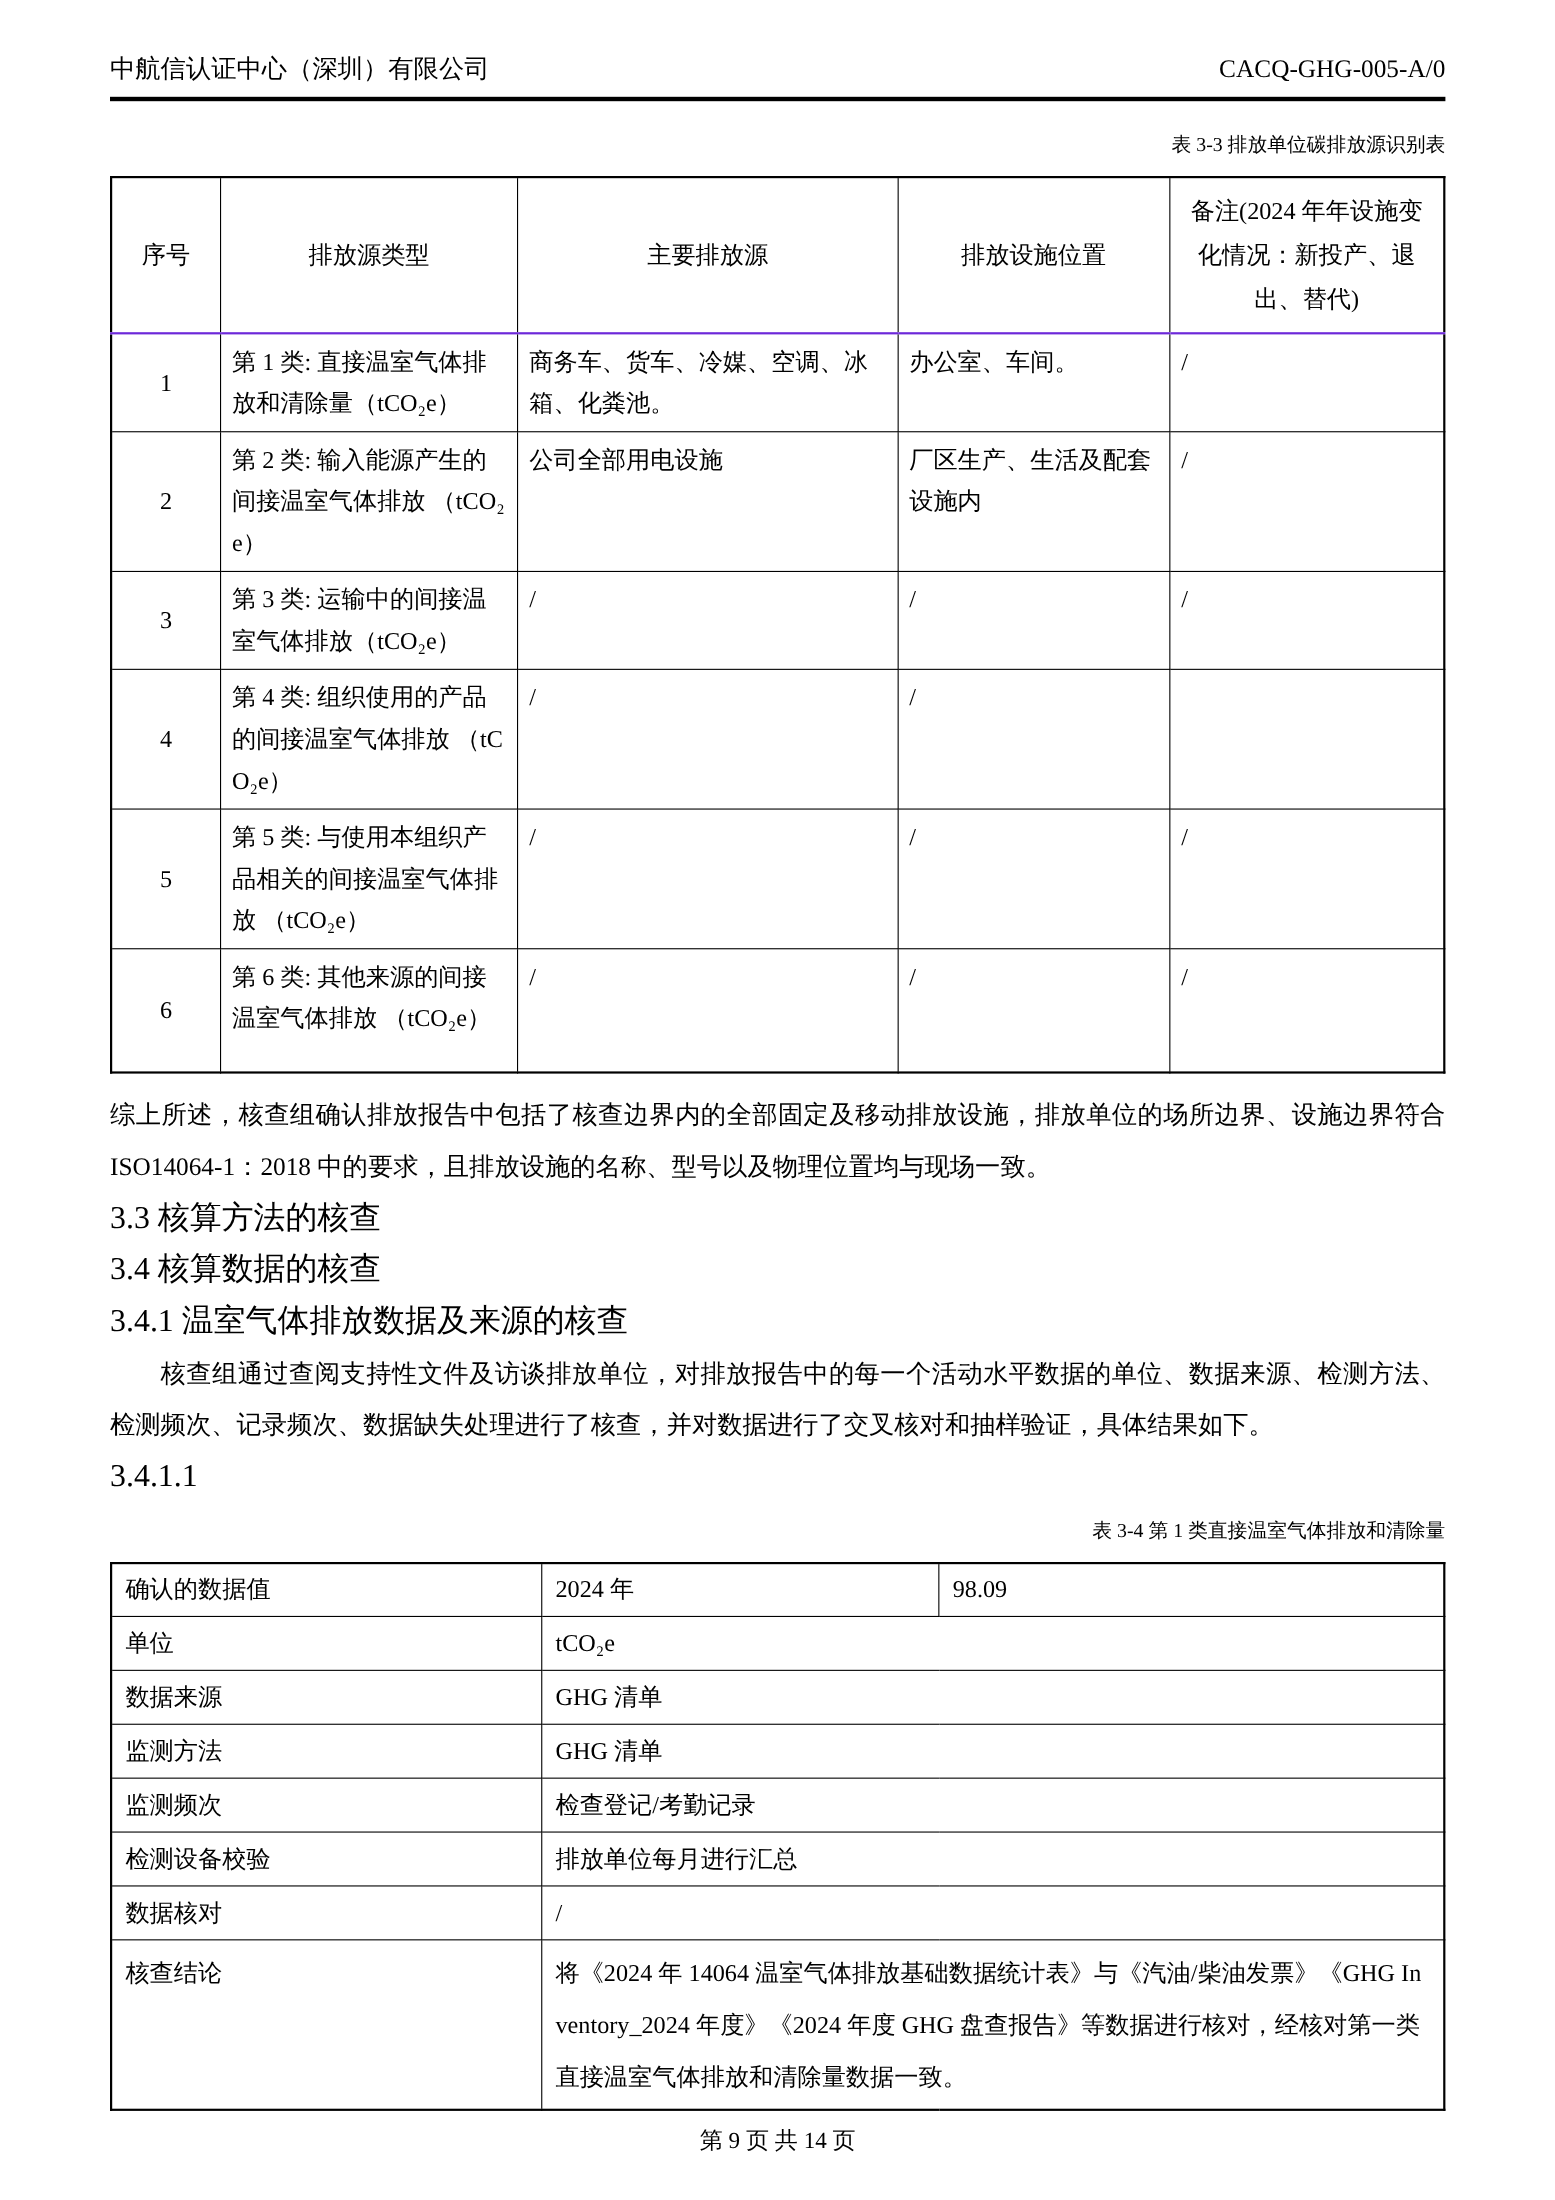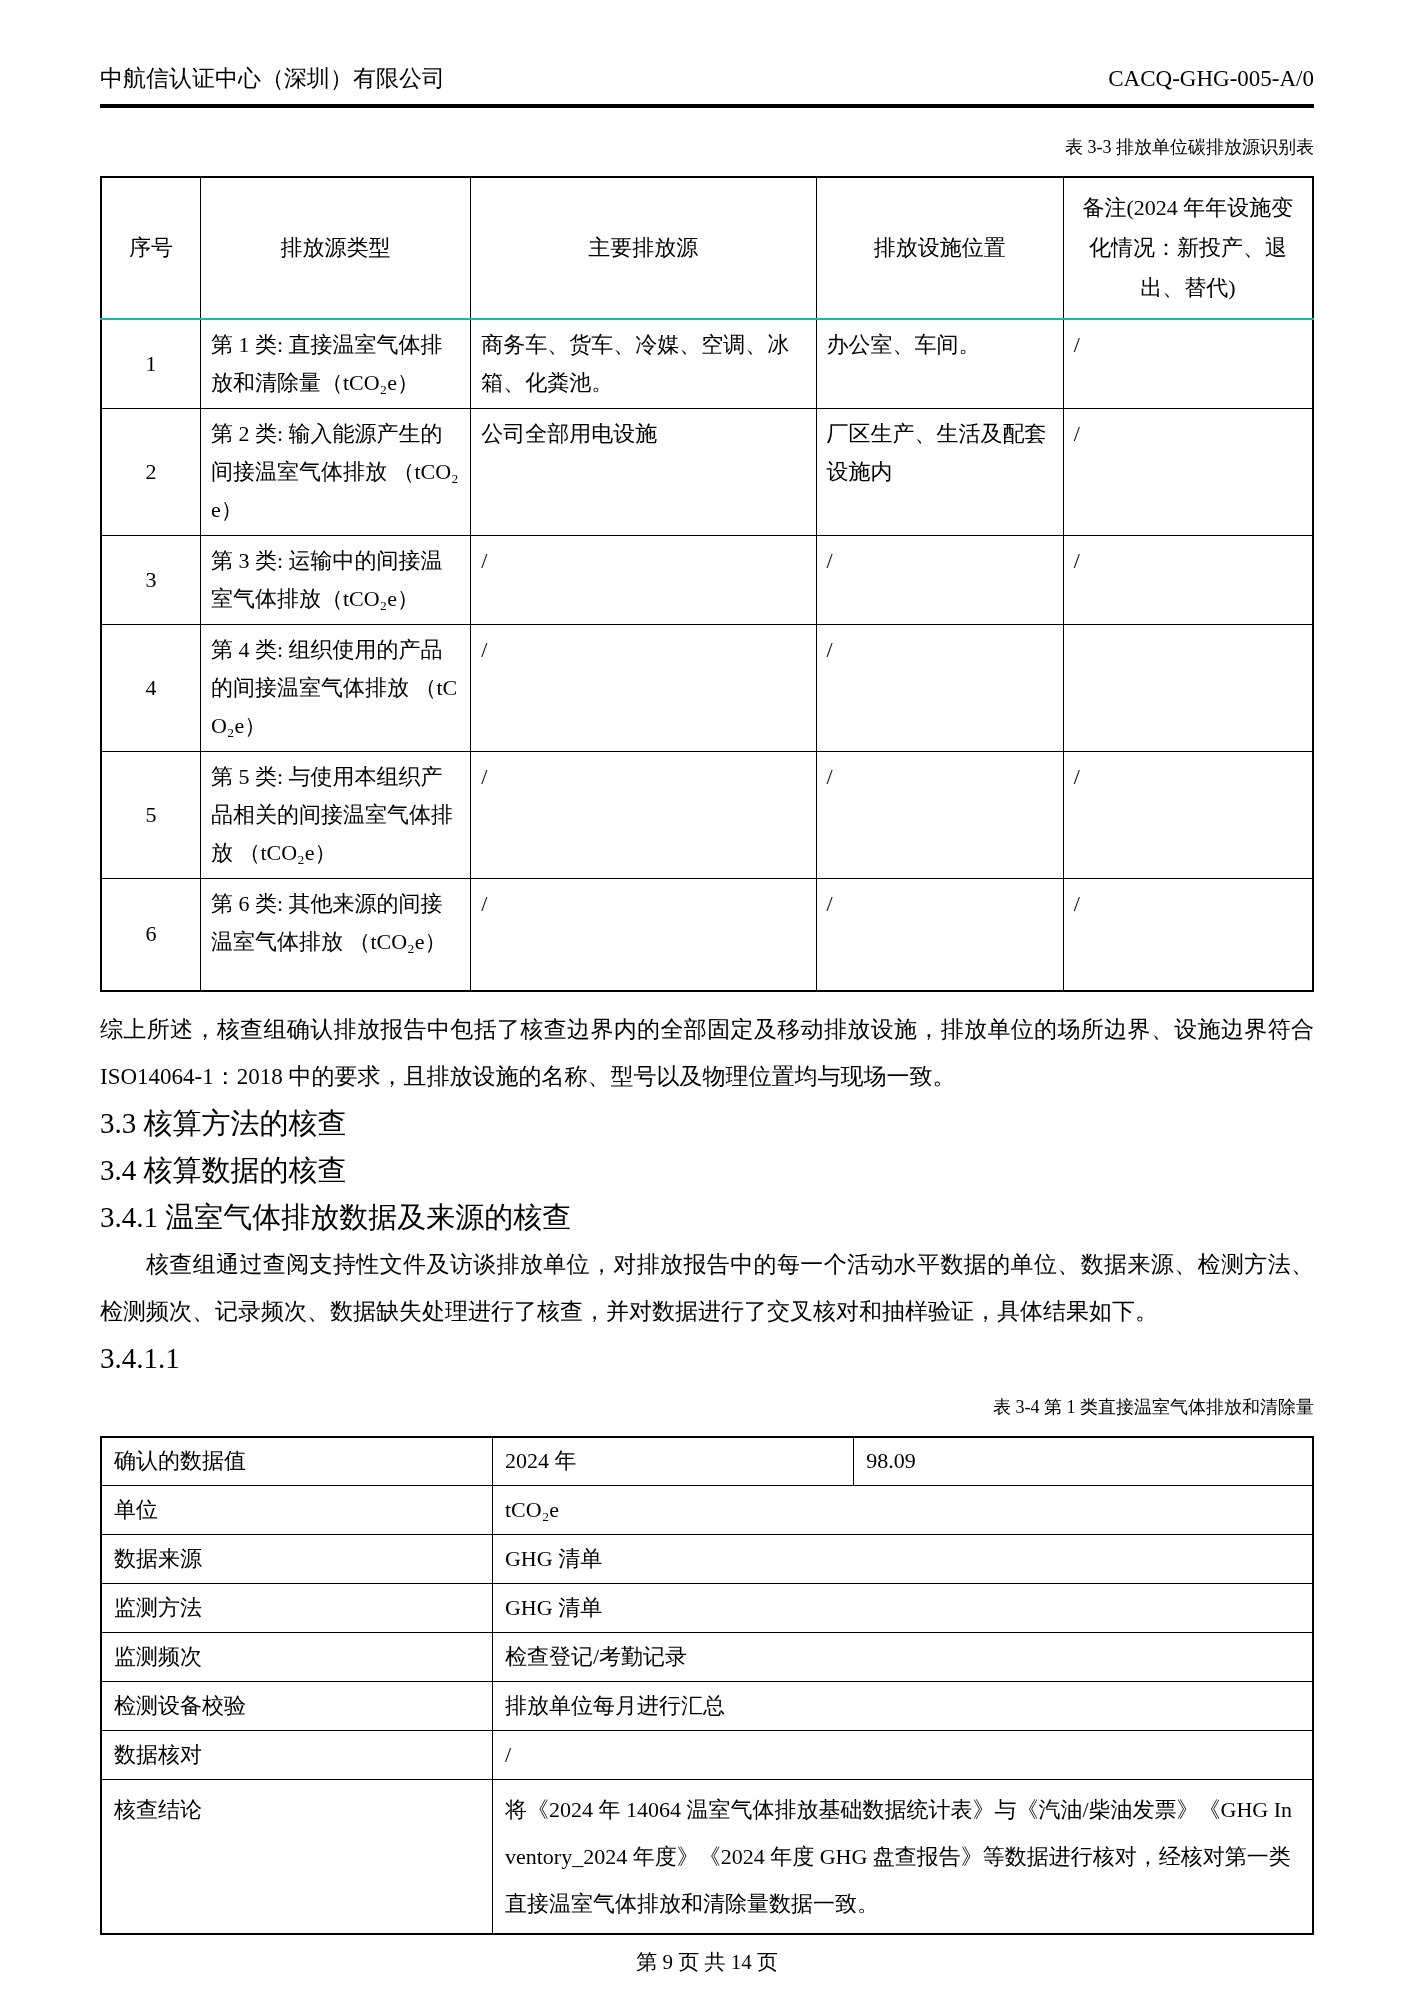--- a/index.html
+++ b/index.html
@@ -1,35 +1,35 @@
 <!DOCTYPE html>
 <html><head>
 <meta charset="utf-8">
 <style>
   html,body { margin:0; padding:0; background:#e8e8e8; }
   .page {
     width:1414px; height:2000px; margin:0 auto; background:#ffffff;
     font-family:"Liberation Serif","DejaVu Serif",serif; color:#000;
-    box-sizing:border-box; padding:64px 100px 0 100px; overflow:hidden;
+    box-sizing:border-box; padding:48px 100px 0 100px; overflow:hidden;
   }
   .doc-header { display:flex; justify-content:space-between; align-items:flex-end;
     font-size:23px; line-height:30px; }
   .doc-rule { border-bottom:4px solid #000; margin-top:10px; }
 
   .caption { font-size:18px; line-height:30px; margin:24px 0 14px 0;text-align:right; }
 
   table { border-collapse:collapse; width:100%; table-layout:fixed; }
   table.t1, table.t2 { border:2px solid #000; }
   td, th { border:1px solid #000; font-size:22px; font-weight:normal;
     padding:6px 10px; box-sizing:border-box; word-break:break-all; }
 
   
   .t1 col.c1{width:8.2%} .t1 col.c2{width:22.3%} .t1 col.c3{width:28.5%}
   .t1 col.c4{width:20.4%} .t1 col.c5{width:20.6%}
-  .t1 .hdr td { text-align:center; vertical-align:middle; line-height:40px; height:142px; border-bottom:2px solid #14b8a6; }
+  .t1 .hdr td { text-align:center; vertical-align:middle; line-height:40px; height:142px; border-bottom:2px solid #6d28d9; }
   .t1 .num { text-align:center; vertical-align:middle; }
   .t1 td { vertical-align:top; line-height:38px; }
   .t1 .r1 td{height:88px} .t1 .r2 td{height:110px} .t1 .r3 td{height:76px}
   .t1 .r4 td{height:113px} .t1 .r5 td{height:119px} .t1 .r6 td{height:112px}
 
   .body-text { font-size:23px; line-height:47px; text-align:justify; margin:14px 0 0 0; }
   .indent { text-indent:2em; }
   .section-line { font-size:29px; line-height:47px; }
 
   

